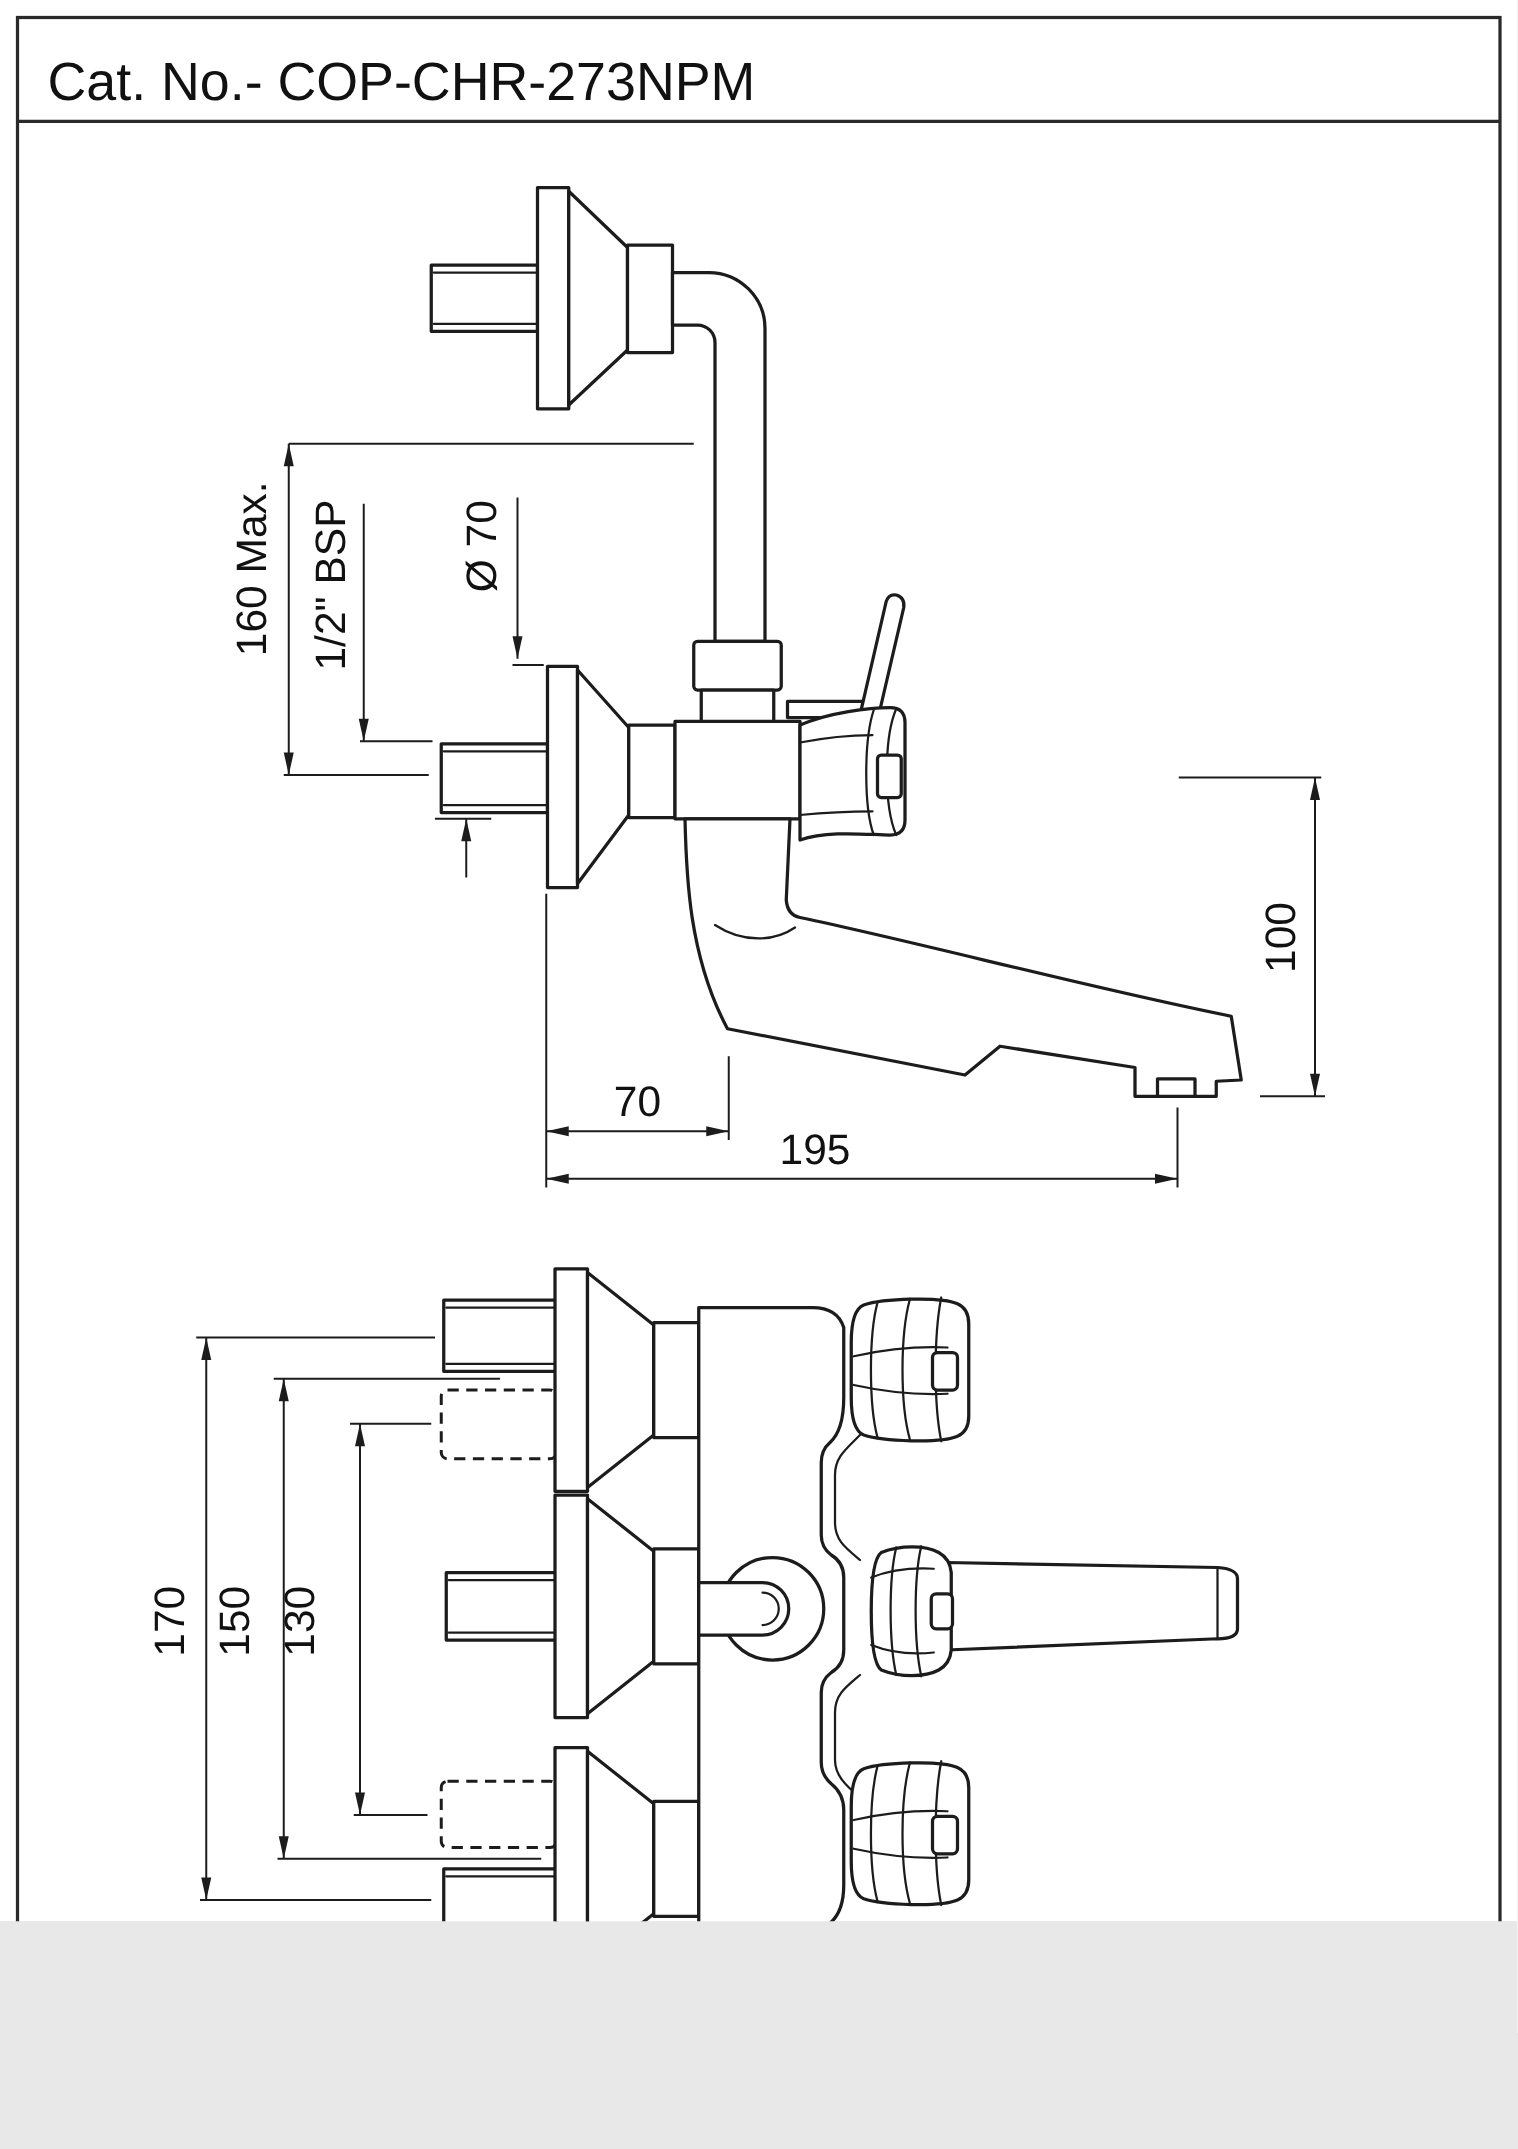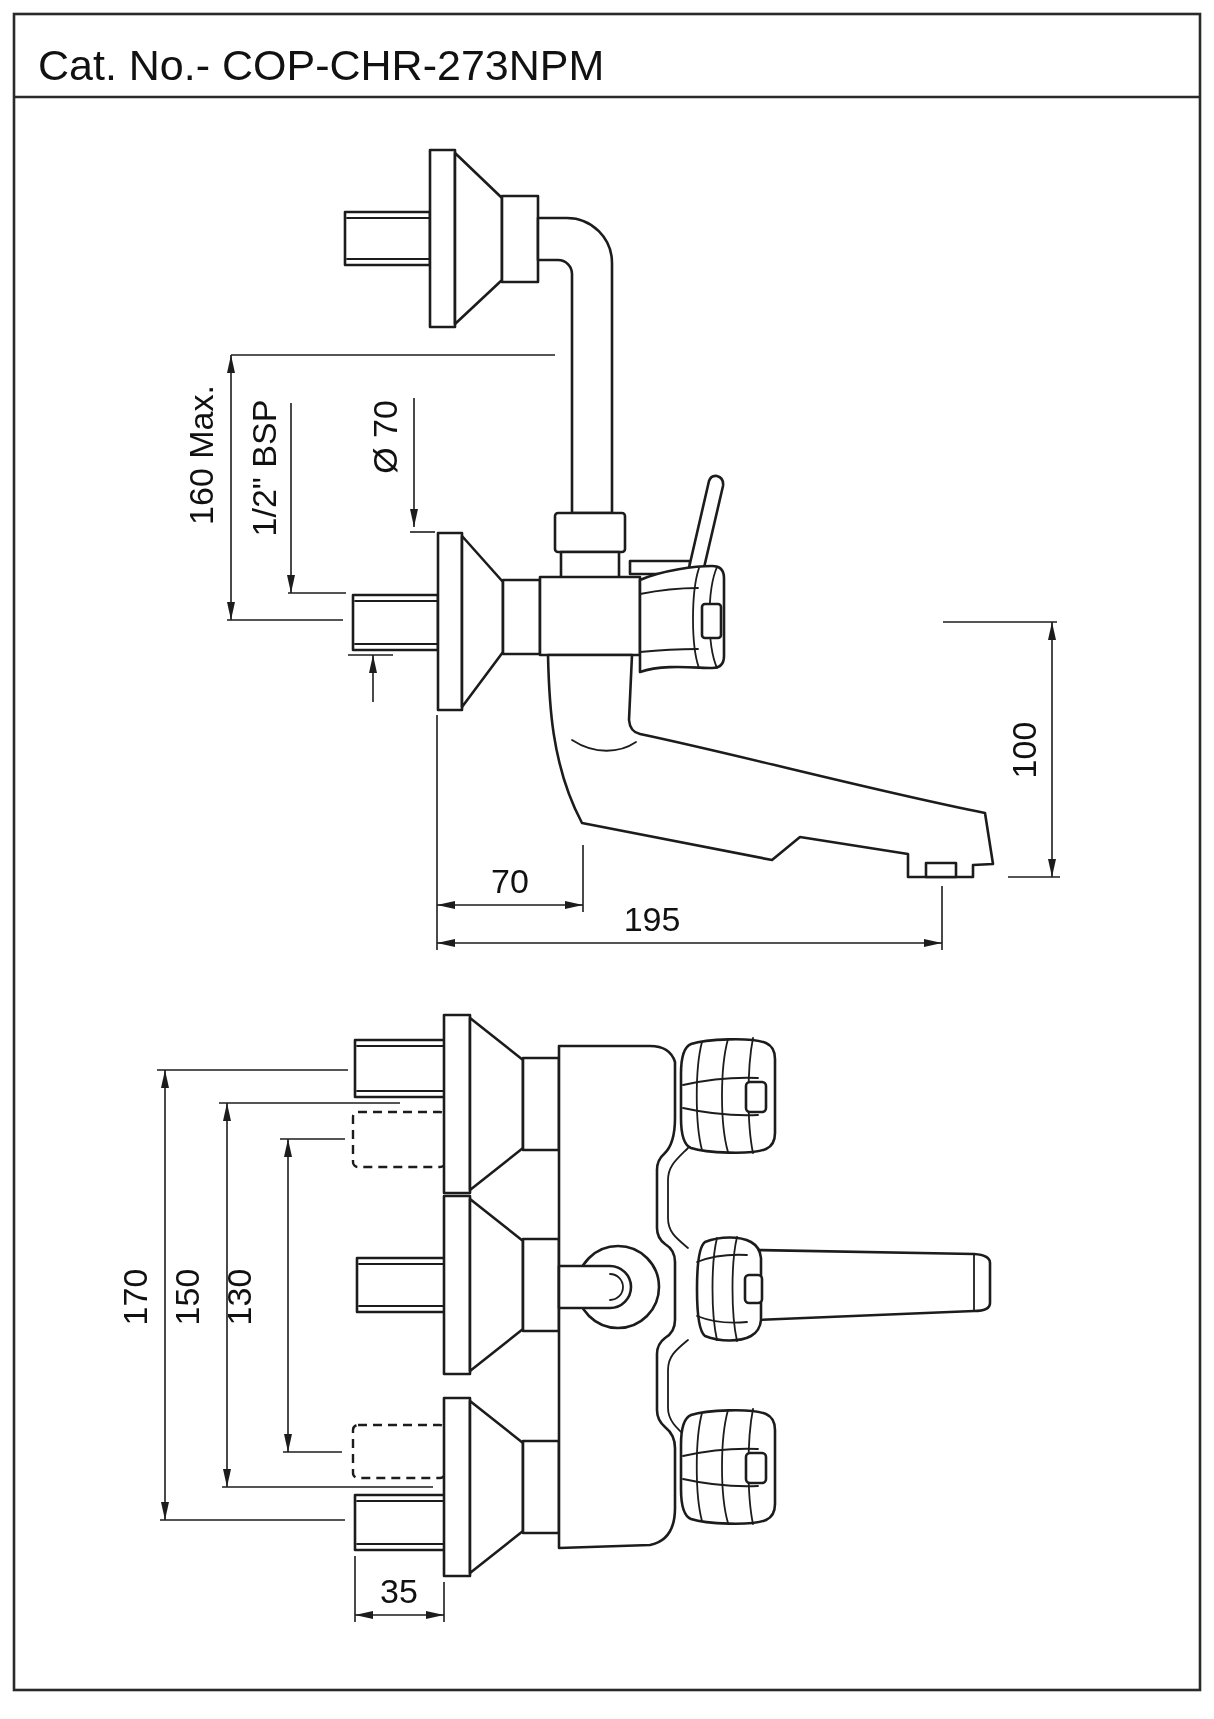--- a/index.html
+++ b/index.html
@@ -1,16 +1,16 @@
 <!DOCTYPE html>
 <html><head>
 <meta charset="utf-8">
 <style>
   html,body{margin:0;padding:0;background:#e8e8e8;}
-  .page{width:1214px;height:1719px;background:#ffffff;position:relative;margin:0 auto;}
+  .page{width:1214px;height:1537px;background:#ffffff;position:relative;margin:0 auto;}
   svg{display:block;width:1214px;height:1719px;}
   .obj{fill:#ffffff;stroke:#1c1c1c;stroke-width:2.6;stroke-linejoin:round;stroke-linecap:round;}
   .thin{fill:none;stroke:#1c1c1c;stroke-width:1.8;stroke-linecap:round;}
   .dashed{fill:#ffffff;stroke:#1c1c1c;stroke-width:2.4;stroke-dasharray:9 6;stroke-linejoin:round;}
   .dim{fill:none;stroke:#1c1c1c;stroke-width:1.6;}
   .arr{fill:#1c1c1c;stroke:none;}
   .dimtext{font:34px "Liberation Sans",sans-serif;fill:#111111;}
   .title{font:43px "Liberation Sans",sans-serif;fill:#111111;}
   .frame{fill:none;stroke:#2a2a2a;stroke-width:2.6;}
 </style>

